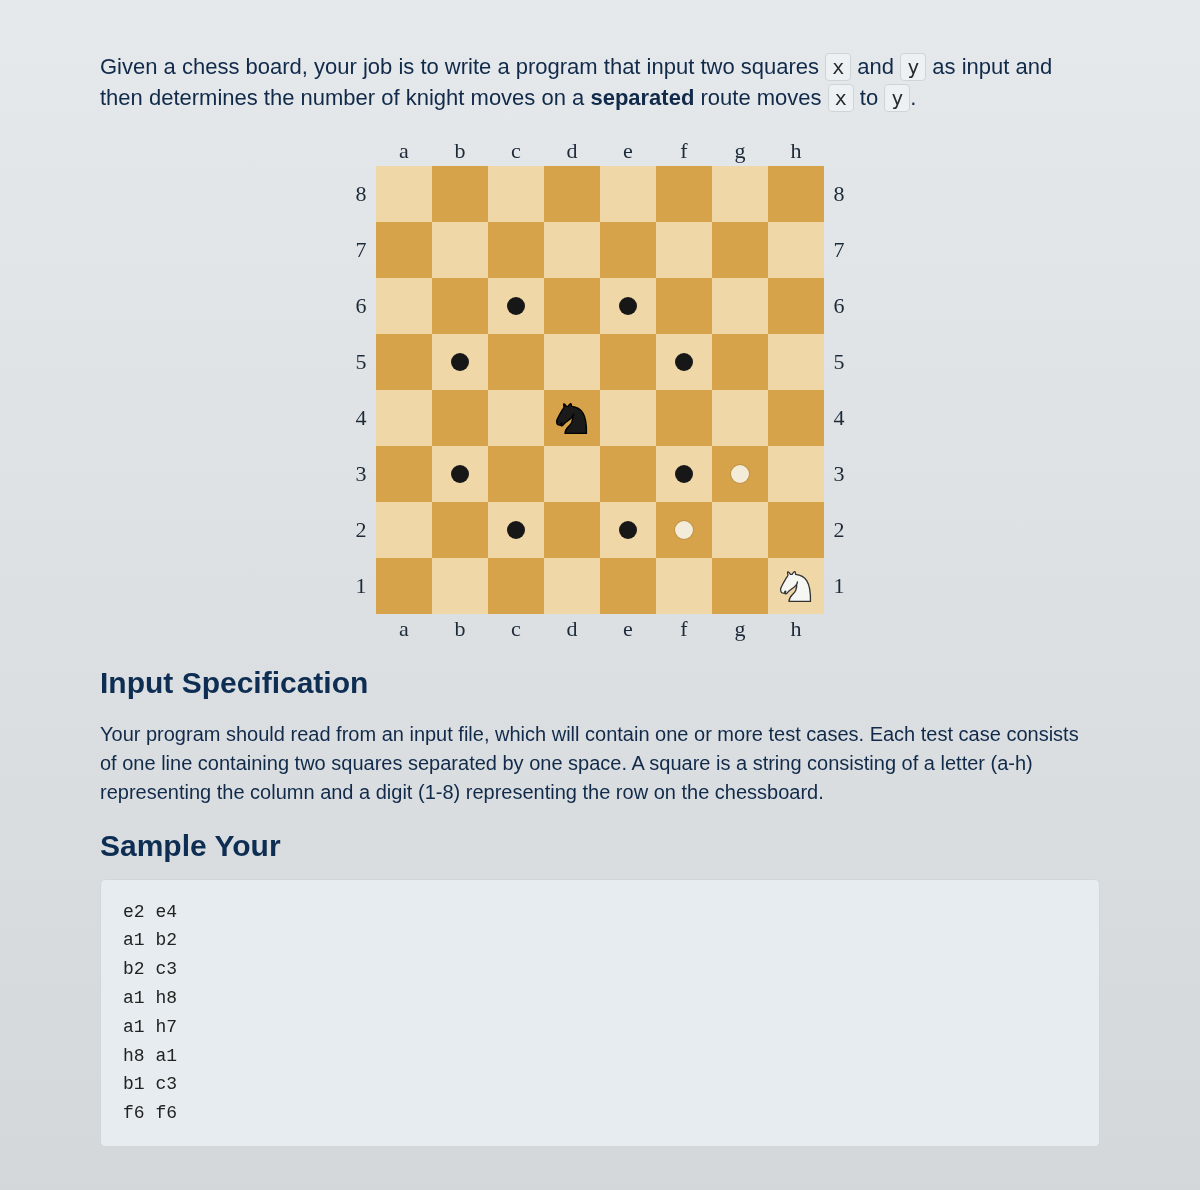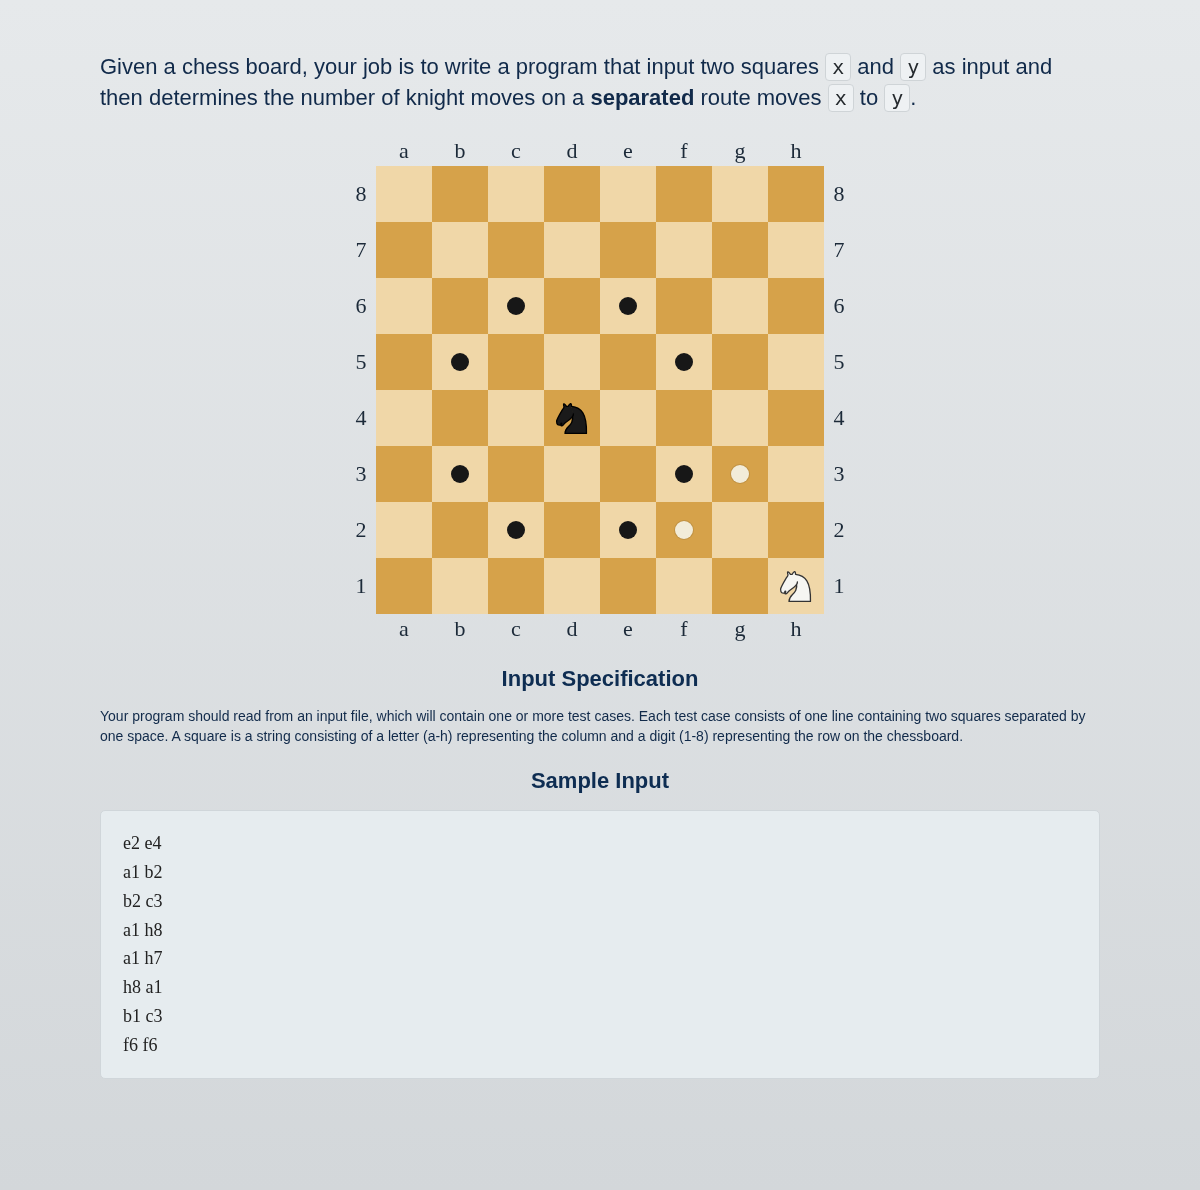--- a/index.html
+++ b/index.html
@@ -64,37 +64,36 @@
     border-radius: 50%;
     background: #f2ecd9;
     box-shadow: 0 0 0 1px rgba(0,0,0,.1);
   }
   .knight svg {
     width: 42px;
     height: 42px;
     display: block;
   }
   h2.section {
-    font-size: 22px;
+    font-size: 30px;
     font-weight: 700;
     color: #0e2d52;
     margin: 22px 0 12px 0;
-    text-align: center;
   }
   .para {
-    font-size: 14px;
+    font-size: 20px;
     line-height: 1.45;
     color: #112a4a;
   }
   pre.sample {
     background: #e6ecef;
     border: 1px solid #d0d6da;
     border-radius: 5px;
     padding: 18px 22px;
-    font-family: Liberation Serif, serif;
+    font-family: Liberation Mono, monospace;
     font-size: 18px;
     line-height: 1.6;
     color: #222;
     margin-top: 16px;
     white-space: pre;
   }
   .label-cell {
     font-family: "Times New Roman", serif;
     font-size: 22px;
   }
@@ -247,21 +246,21 @@
         <div class="label-cell">f</div>
         <div class="label-cell">g</div>
         <div class="label-cell">h</div>
         <div></div>
       </div>
   </div>
 
   <h2 class="section">Input Specification</h2>
   <p class="para">Your program should read from an input file, which will contain one or more test cases. Each test case consists of one line containing two squares separated by one space. A square is a string consisting of a letter (a-h) representing the column and a digit (1-8) representing the row on the chessboard.</p>
 
-  <h2 class="section">Sample Input</h2>
+  <h2 class="section">Sample Your</h2>
   <pre class="sample">e2 e4
 a1 b2
 b2 c3
 a1 h8
 a1 h7
 h8 a1
 b1 c3
 f6 f6</pre>
 
 </div>

